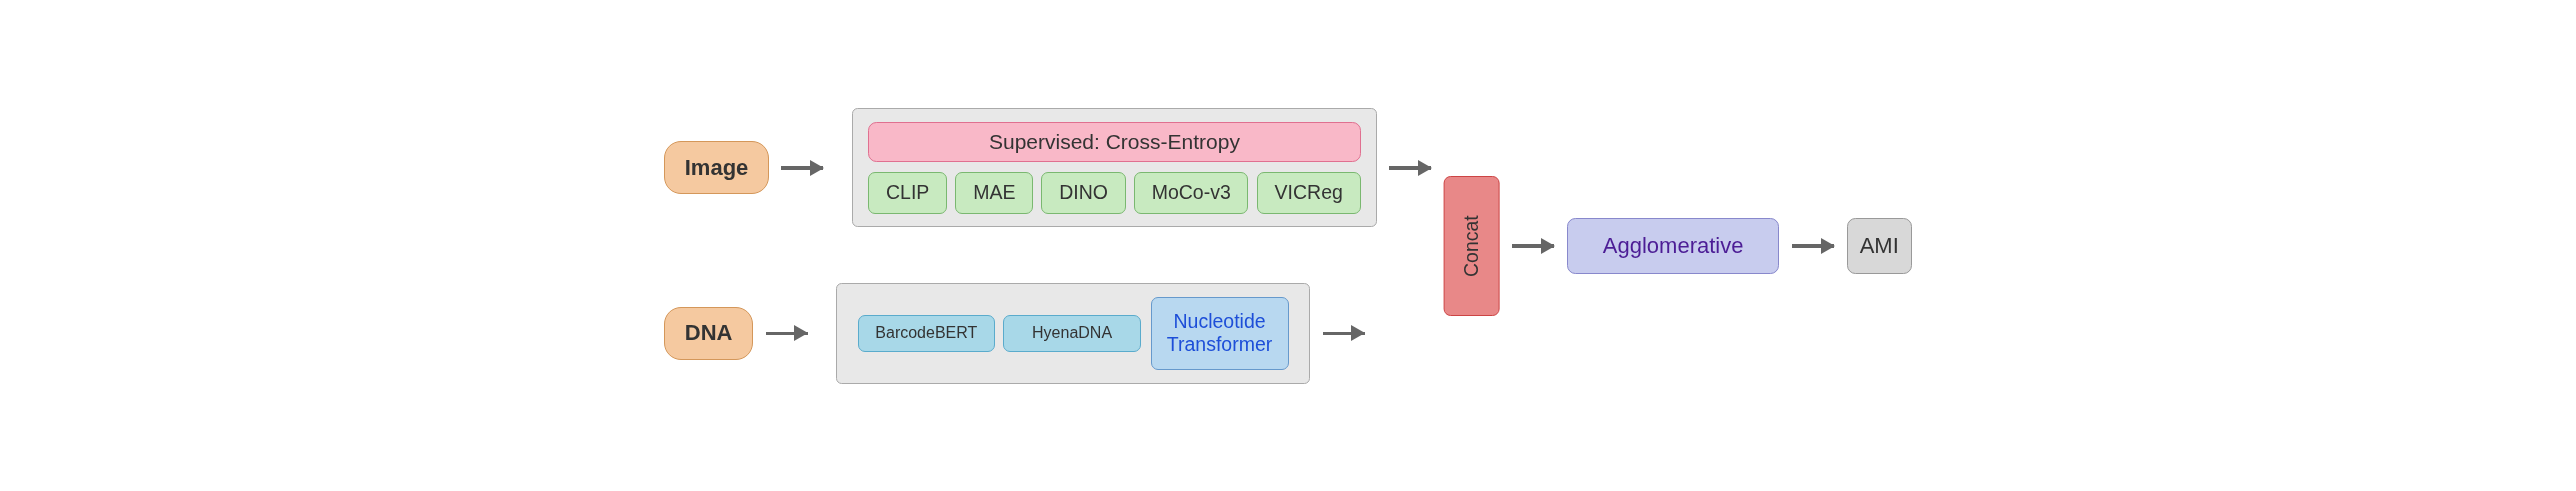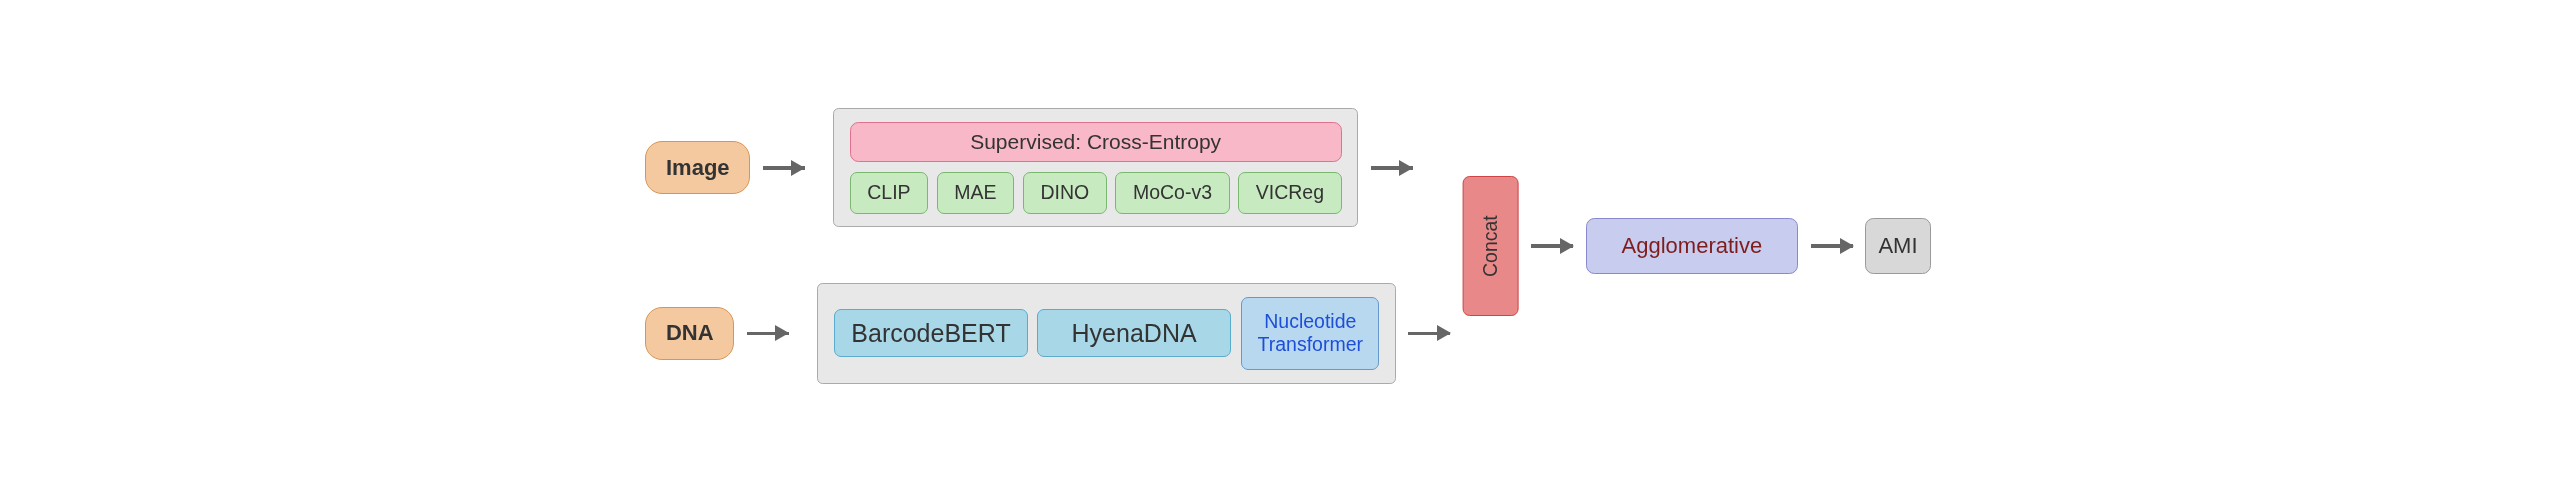--- a/index.html
+++ b/index.html
@@ -121,21 +121,21 @@
       display: grid;
       grid-template-columns: 1fr 1fr;
       gap: 8.4px;
     }
 
     .model-box-blue {
       background: #a8d8e8;
       border: 1.4px solid #5aabcc;
       border-radius: 7px;
       padding: 8.4px 16.7px;
-      font-size: 25px;
+      font-size: 16px;
       color: #333;
       white-space: nowrap;
       text-align: center;
     }
 
     
     .nucleotide-box {
       background: #b8d8f0;
       border: 1.4px solid #6699cc;
       border-radius: 7px;
@@ -176,21 +176,21 @@
       white-space: nowrap;
     }
 
     
     .agglomerative-box {
       background: #c8ccee;
       border: 1.4px solid #8888cc;
       border-radius: 8.4px;
       padding: 14px 35px;
       font-size: 22px;
-      color: #7f1d1d;
+      color: #4c1d95;
       white-space: nowrap;
       text-align: center;
     }
 
     
     .ami-box {
       background: #d8d8d8;
       border: 1.4px solid #999;
       border-radius: 8.4px;
       padding: 14px 12px;

